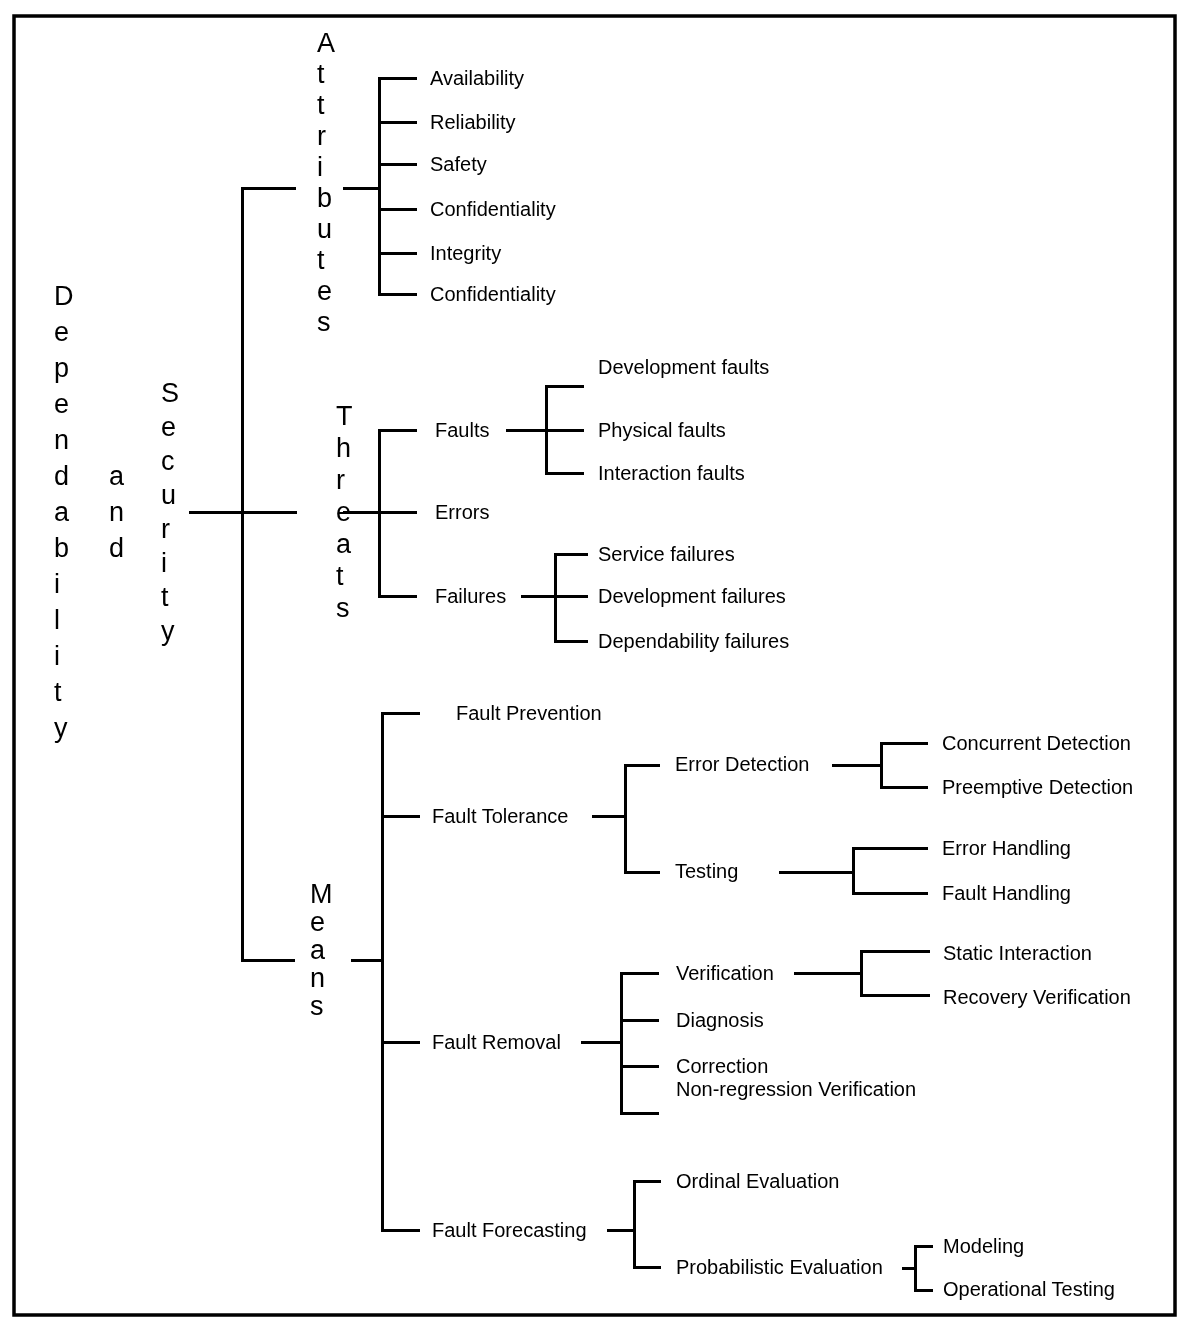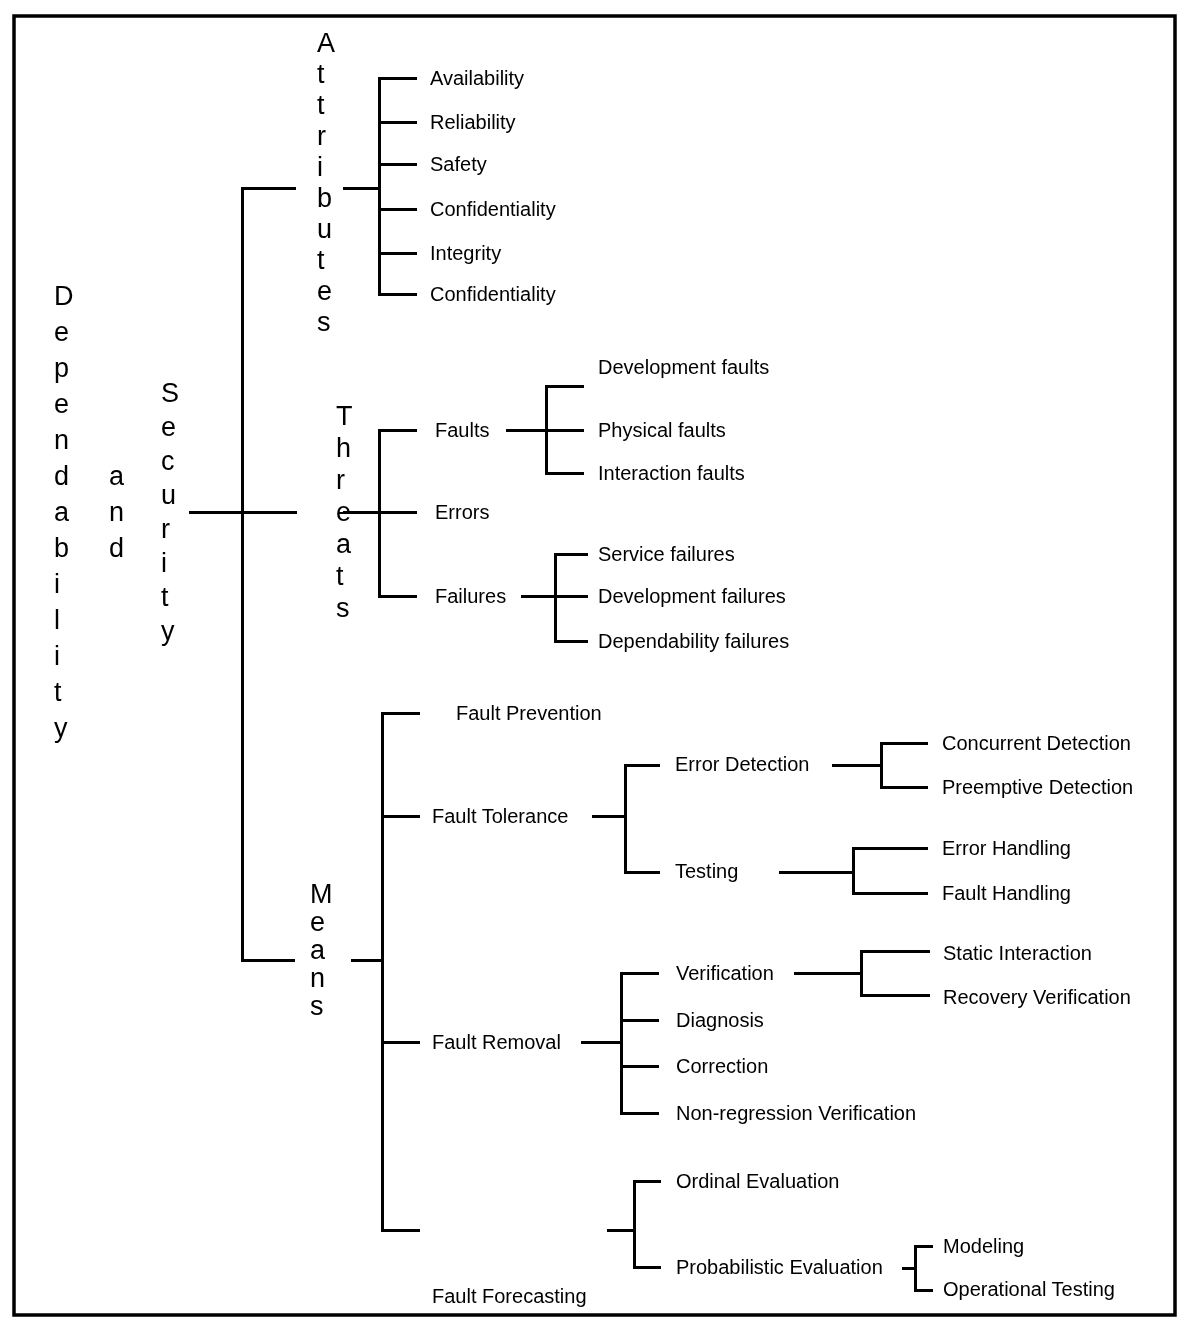--- a/index.html
+++ b/index.html
@@ -138,28 +138,28 @@
   <div class="nlabel" style="left:598px;top:367px">Development faults</div>
   <div class="nlabel" style="left:598px;top:430px">Physical faults</div>
   <div class="nlabel" style="left:598px;top:473px">Interaction faults</div>
   <div class="nlabel" style="left:598px;top:554px">Service failures</div>
   <div class="nlabel" style="left:598px;top:596px">Development failures</div>
   <div class="nlabel" style="left:598px;top:641px">Dependability failures</div>
 
   <div class="nlabel" style="left:456px;top:713px">Fault Prevention</div>
   <div class="nlabel" style="left:432px;top:816px">Fault Tolerance</div>
   <div class="nlabel" style="left:432px;top:1042px">Fault Removal</div>
-  <div class="nlabel" style="left:432px;top:1296px">Fault Forecasting</div>
+  <div class="nlabel" style="left:432px;top:1230px">Fault Forecasting</div>
 
   <div class="nlabel" style="left:675px;top:764px">Error Detection</div>
   <div class="nlabel" style="left:675px;top:871px">Testing</div>
   <div class="nlabel" style="left:676px;top:973px">Verification</div>
   <div class="nlabel" style="left:676px;top:1020px">Diagnosis</div>
   <div class="nlabel" style="left:676px;top:1066px">Correction</div>
-  <div class="nlabel" style="left:676px;top:1113px">Non-regression Verification</div>
+  <div class="nlabel" style="left:676px;top:1089px">Non-regression Verification</div>
   <div class="nlabel" style="left:676px;top:1181px">Ordinal Evaluation</div>
   <div class="nlabel" style="left:676px;top:1267px">Probabilistic Evaluation</div>
 
   <div class="nlabel" style="left:942px;top:743px">Concurrent Detection</div>
   <div class="nlabel" style="left:942px;top:787px">Preemptive Detection</div>
   <div class="nlabel" style="left:942px;top:848px">Error Handling</div>
   <div class="nlabel" style="left:942px;top:893px">Fault Handling</div>
   <div class="nlabel" style="left:943px;top:953px">Static Interaction</div>
   <div class="nlabel" style="left:943px;top:997px">Recovery Verification</div>
   <div class="nlabel" style="left:943px;top:1246px">Modeling</div>

